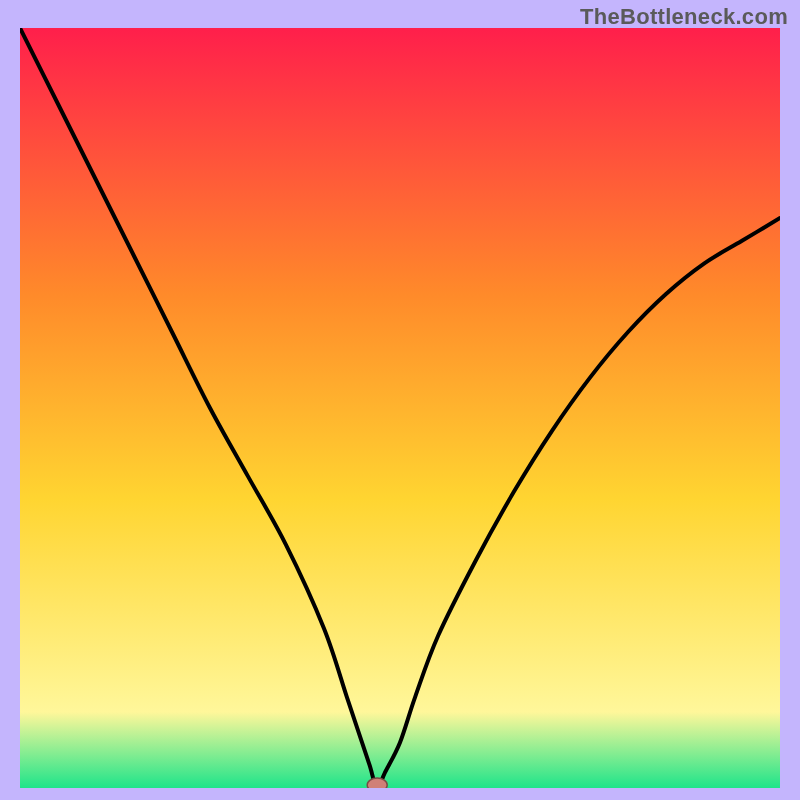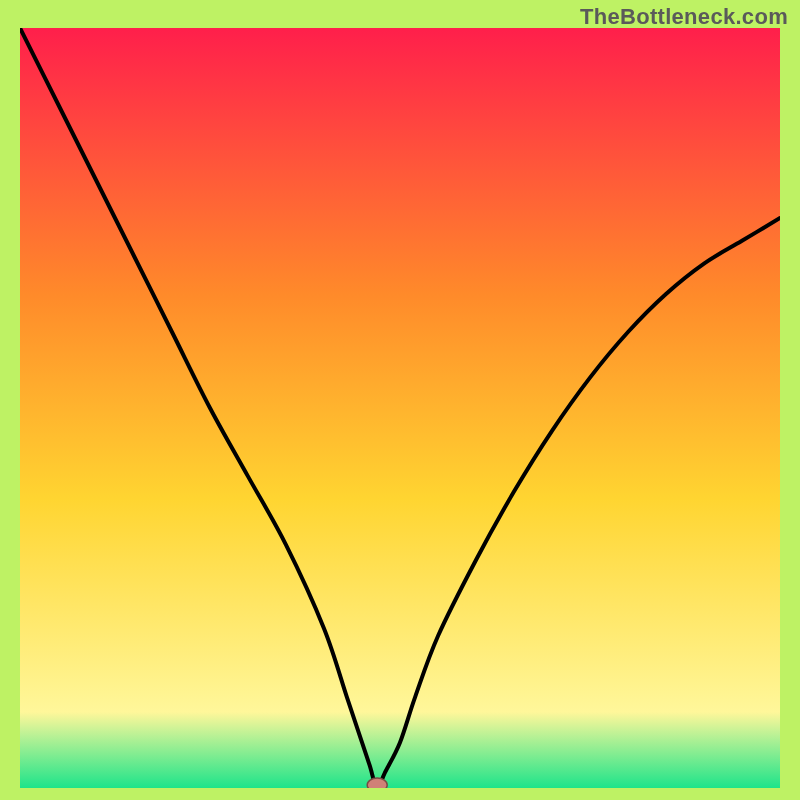--- a/index.html
+++ b/index.html
@@ -8,21 +8,21 @@
     width: 800px;
     height: 800px;
     background: #000;
     font-family: Arial, Helvetica, sans-serif;
     overflow: hidden;
   }
   .frame {
     position: relative;
     width: 800px;
     height: 800px;
-    background: #bef264;
+    background: #c4b5fd;
   }
   .watermark {
     position: absolute;
     top: 4px;
     right: 12px;
     color: #5a5a5a;
     font-size: 22px;
     font-weight: 600;
     letter-spacing: 0.3px;
     user-select: none;

